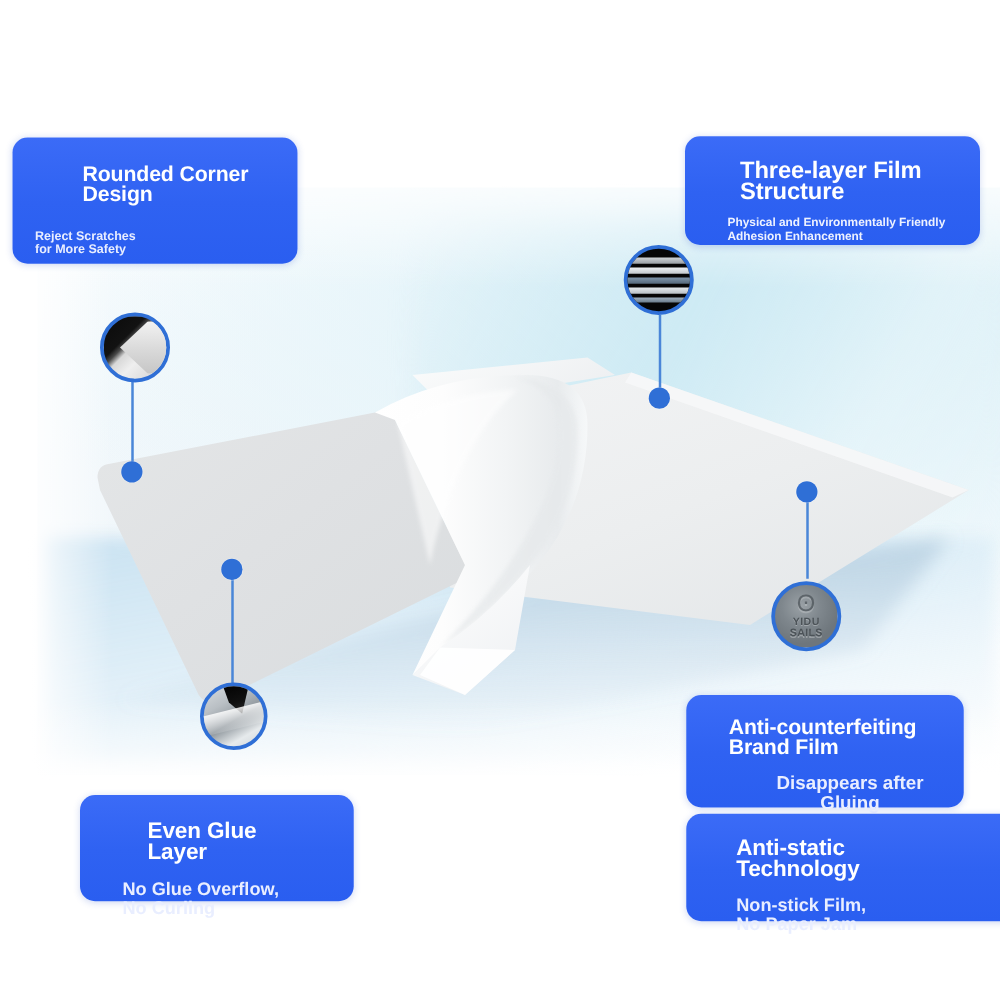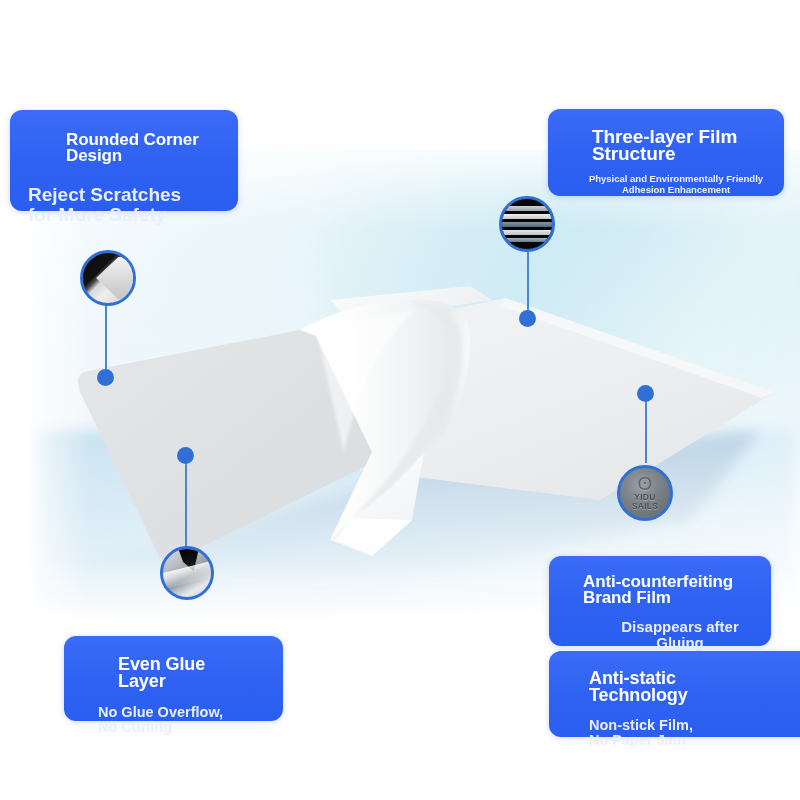--- a/index.html
+++ b/index.html
@@ -149,25 +149,25 @@
     line-height:1.02;
     white-space:pre-line;
   }
   .card .sub.small{
     font-weight:bold;
     color:#eef2ff;
   }
 
   .card-tl{ left:10px;  top:94px;  width:228px; height:101px; }
   .card-tl .title{ font-size:17px; margin:12px 0 0 42px; }
-  .card-tl .sub  { font-size:19px; margin:22px 0 0 4px; }
+  .card-tl .sub  { font-size:10px; margin:22px 0 0 4px; }
 
   .card-tr{ left:548px; top:93px;  width:236px; height:87px; }
   .card-tr .title{ font-size:19px; margin:9px 0 0 30px; }
-  .card-tr .sub  { font-size:9.5px; margin:11px 0 0 20px; line-height:1.15;text-align:center; }
+  .card-tr .sub  { font-size:9.5px; margin:11px 0 0 20px; line-height:1.15; }
 
   .card-bl{ left:64px;  top:620px; width:219px; height:85px; }
   .card-bl .title{ font-size:18px; margin:10px 0 0 40px; }
   .card-bl .sub  { font-size:14.5px; margin:16px 0 0 20px; }
 
   .card-br1{ left:549px; top:540px; width:222px; height:90px; }
   .card-br1 .title{ font-size:17px; margin:8px 0 0 20px; }
   .card-br1 .sub  { font-size:15px; margin:14px 0 0 40px;text-align:center; }
 
   .card-br2{ left:549px; top:635px; width:272px; height:86px; }

